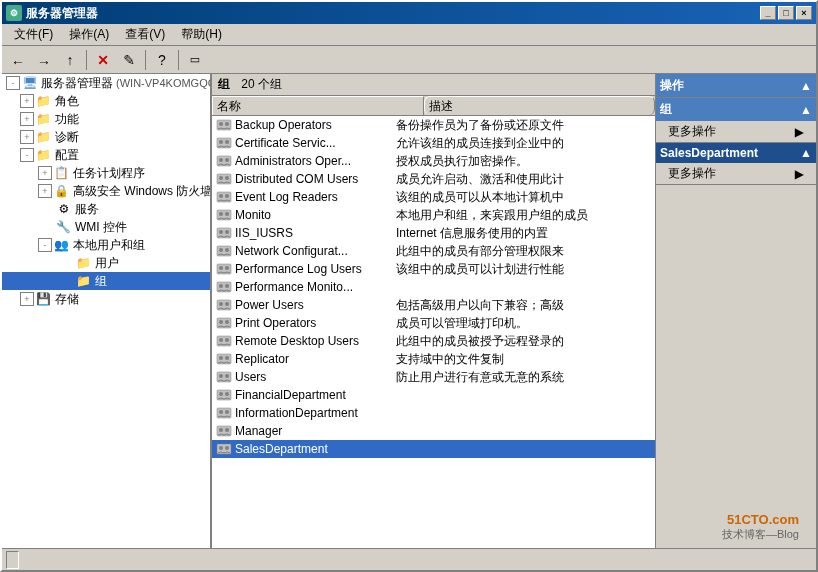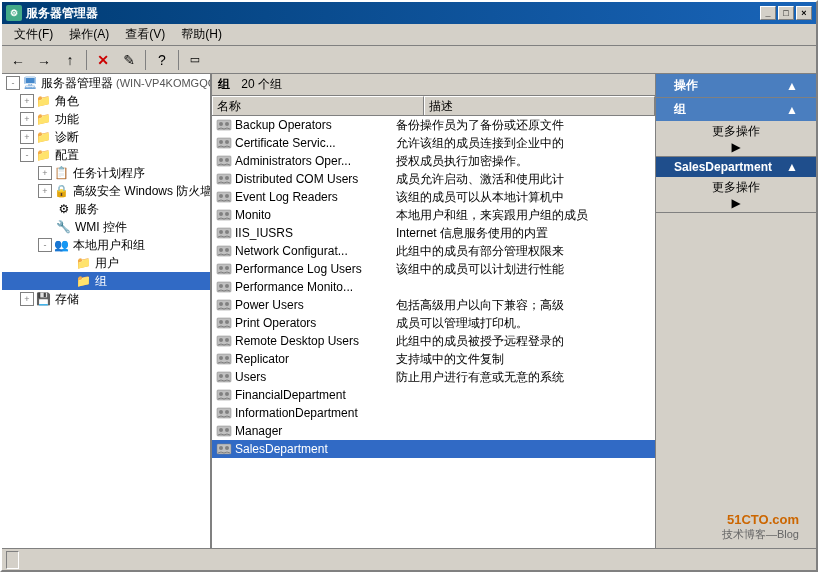--- a/index.html
+++ b/index.html
@@ -185,21 +185,21 @@
       align-items: center;
       padding: 0 4px;
       font-size: 12px;
       border-right: 1px solid #808080;
       border-top: 1px solid #fff;
       border-left: 1px solid #fff;
       cursor: pointer;
       font-weight: normal;
     }
     .list-col-header.name-col { width: 212px; flex-shrink: 0; }
-    .list-col-header.desc-col { flex: 1; }
+    .list-col-header.desc-col { flex: 1; border-radius: 6px; }
     .list-body { flex: 1; overflow-y: auto; overflow-x: hidden; }
     .list-row {
       display: flex;
       align-items: center;
       height: 18px;
       cursor: pointer;
       border-bottom: none;
     }
     .list-row.selected { background: #316ac5; color: #fff; }
     .list-row .name-cell {
@@ -234,40 +234,39 @@
       display: flex;
       flex-direction: column;
       overflow: hidden;
     }
     .actions-section {
       border-bottom: 1px solid #808080;
     }
     .actions-title {
       background: #4a7ebf;
       color: #fff;
-      padding: 3px 18px;
+      padding: 3px 4px;
       font-size: 12px;
       font-weight: bold;
       display: flex;
       align-items: center;
       justify-content: space-between;
       cursor: pointer;
     }
     .actions-title.highlight {
       background: #1f4e8c;
     }
     .actions-item {
       padding: 2px 12px;
       font-size: 12px;
       cursor: pointer;
       color: #000;
       display: flex;
       align-items: center;
       justify-content: space-between;
-      flex-direction: column;
     }
 
     
     .status-bar {
       height: 22px;
       background: #d4d0c8;
       border-top: 1px solid #808080;
       display: flex;
       align-items: center;
       padding: 0 4px;

